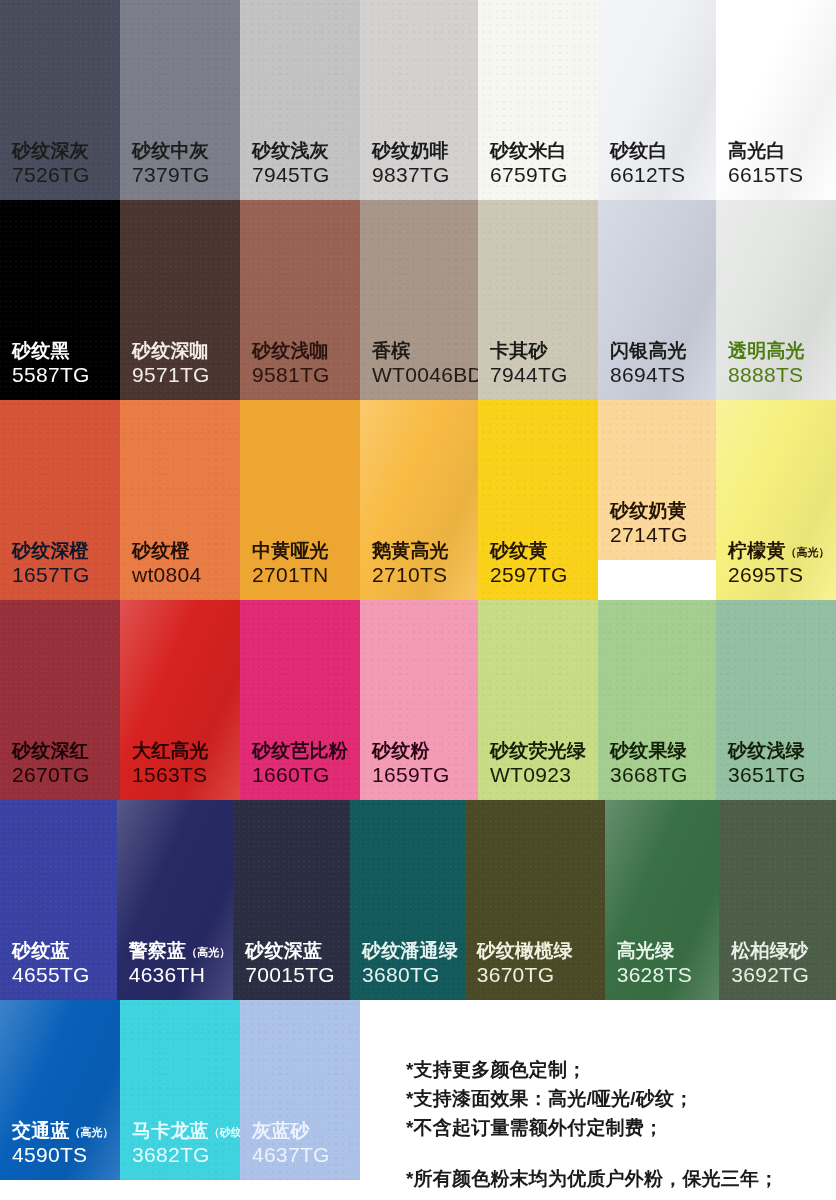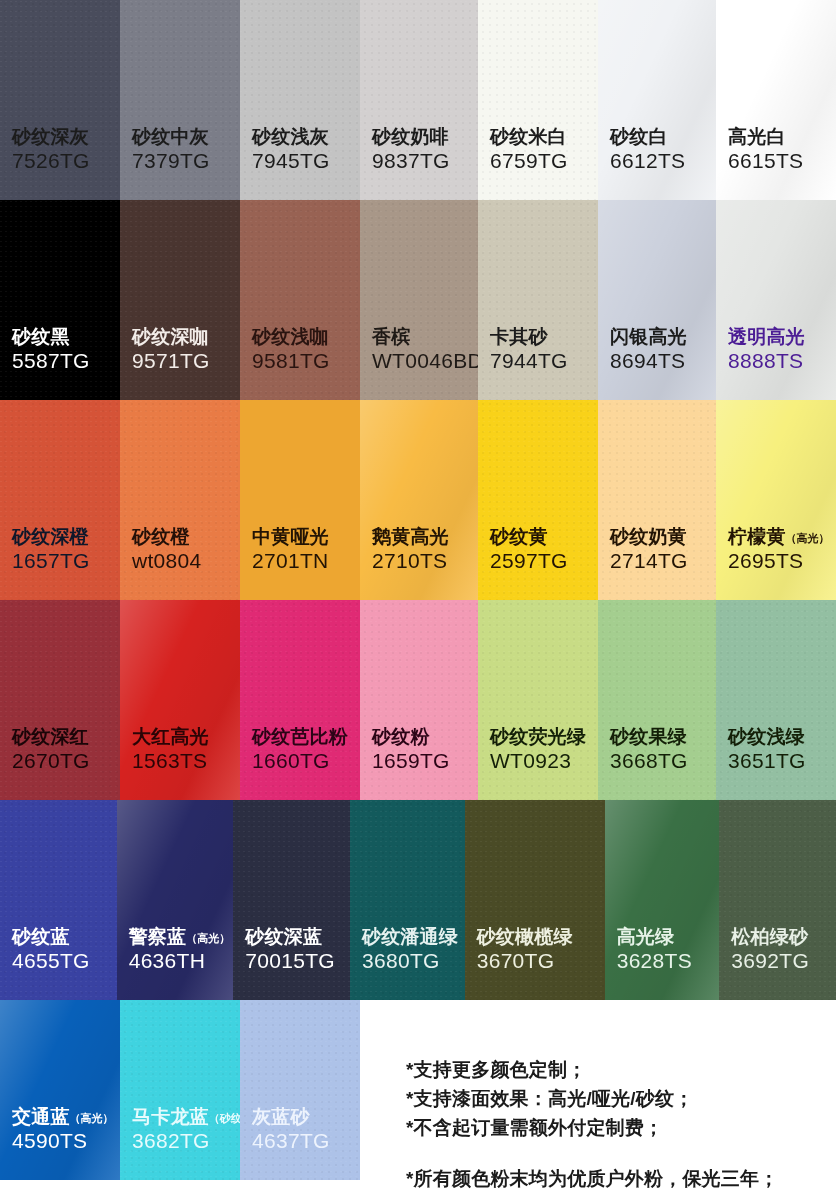--- a/index.html
+++ b/index.html
@@ -21,21 +21,21 @@
     position:relative;
     overflow:hidden;
   }
   .swatch .tint {
     position:absolute; inset:0;
     pointer-events:none;
   }
   .label {
     position:absolute;
     left:12px;
-    bottom:26px;
+    bottom:12px;
     line-height:1.18;
     z-index:3;
     white-space:nowrap;
   }
   .name {
     font-size:19px;
     font-weight:700;
     letter-spacing:0.2px;
     display:block;
   }
@@ -177,21 +177,21 @@
         </div>
         <div class="swatch" style="width: 118px; height: 200px; background: rgb(204, 209, 221);">
           <div class="tint tex-gloss"></div>
           <div class="label" style="color: rgb(28, 28, 28);">
             <span class="name">闪银高光</span>
             <span class="code">8694TS</span>
           </div>
         </div>
         <div class="swatch" style="width: 120px; height: 200px; background: rgb(228, 230, 228);">
           <div class="tint tex-gloss"></div>
-          <div class="label" style="color: #4c1d95;">
+          <div class="label" style="color: #4d7c0f;">
             <span class="name">透明高光</span>
             <span class="code">8888TS</span>
           </div>
         </div>
       </div>
       <div class="row" style="height: 200px;">
         <div class="swatch" style="width: 120px; height: 200px; background: rgb(213, 83, 55);">
           <div class="tint tex-sand"></div>
           <div class="label" style="color: #0f172a;">
             <span class="name">砂纹深橙</span>
@@ -219,21 +219,21 @@
             <span class="code">2710TS</span>
           </div>
         </div>
         <div class="swatch" style="width: 120px; height: 200px; background: rgb(249, 210, 25);">
           <div class="tint tex-sand"></div>
           <div class="label" style="color: rgb(35, 20, 4);">
             <span class="name">砂纹黄</span>
             <span class="code">2597TG</span>
           </div>
         </div>
-        <div class="swatch" style="width: 118px; height: 200px; background: rgb(252, 215, 154);">
+        <div class="swatch" style="width: 118px; height: 160px; background: rgb(252, 215, 154);">
           <div class="tint tex-sand"></div>
           <div class="label" style="color: rgb(35, 20, 4);">
             <span class="name">砂纹奶黄</span>
             <span class="code">2714TG</span>
           </div>
         </div>
         <div class="swatch" style="width: 120px; height: 200px; background: rgb(247, 240, 126);">
           <div class="tint tex-gloss"></div>
           <div class="label" style="color: rgb(35, 20, 4);">
             <span class="name">柠檬黄<span class="sup">（高光）</span></span>

